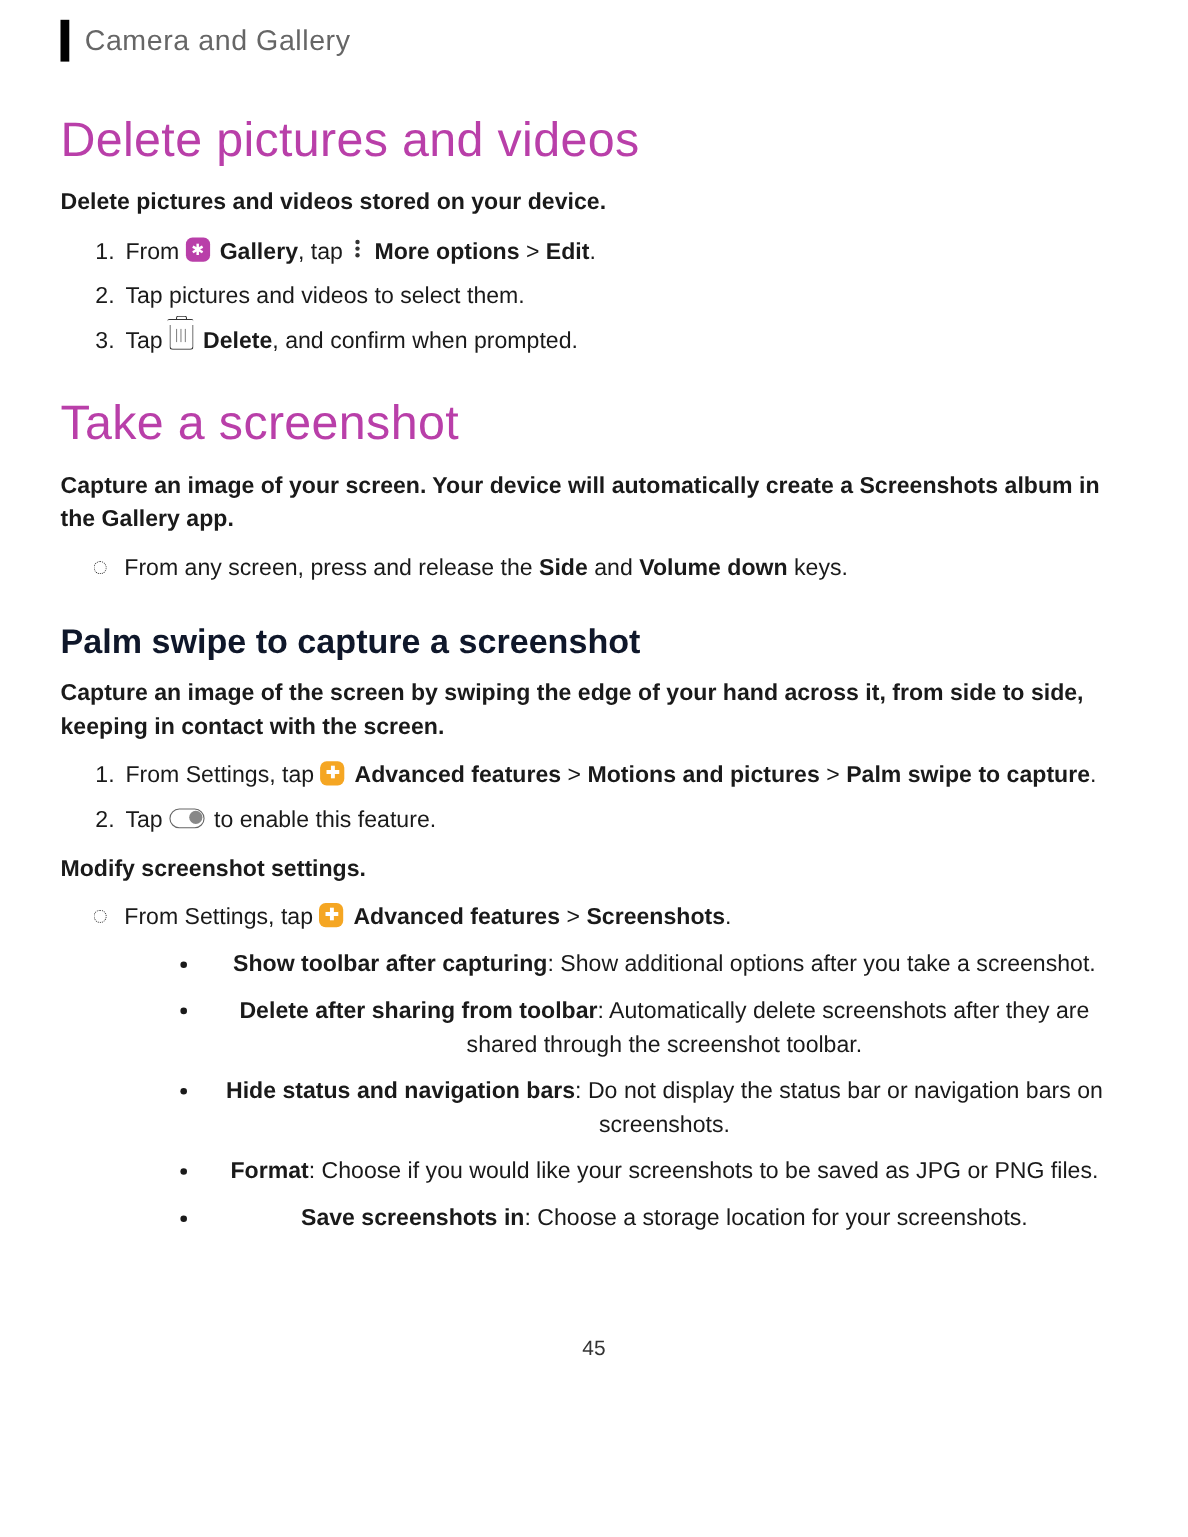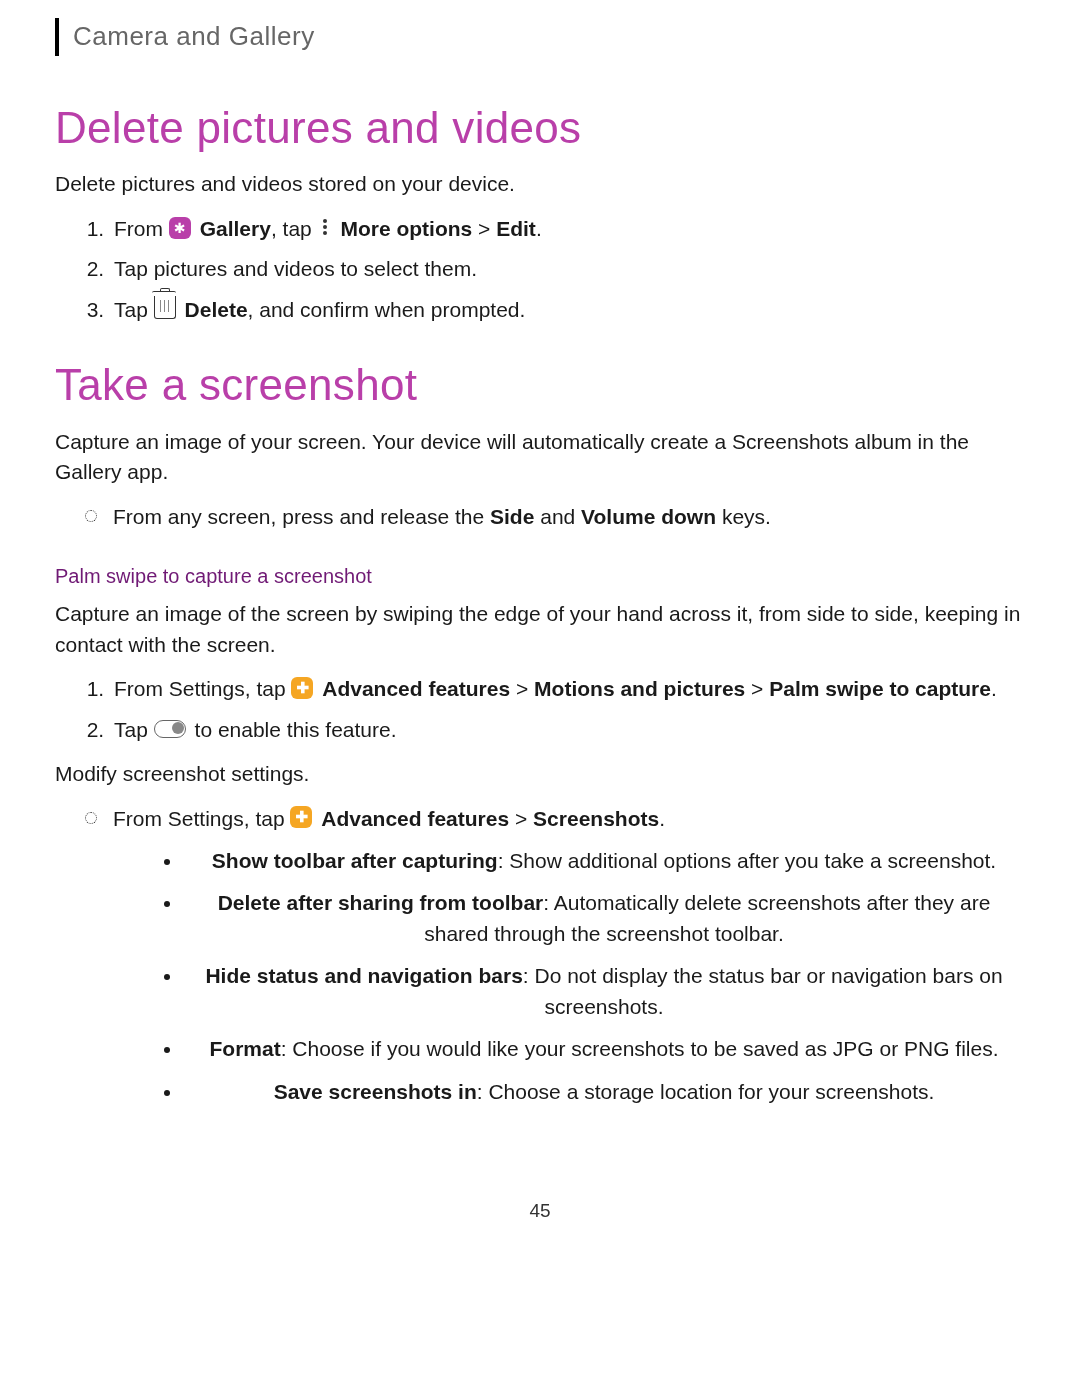--- a/index.html
+++ b/index.html
@@ -11,46 +11,46 @@
     font-size: 21px;
     line-height: 1.45;
   }
   .page {
     width: 1080px;
     box-sizing: border-box;
     padding: 18px 55px 40px 55px;
     position: relative;
   }
   .breadcrumb-wrap {
-    border-left: 4px solid #000000;
+    border-left: 8px solid #000000;
     padding-left: 14px;
     margin-bottom: 40px;
   }
   .breadcrumb {
     color: #666;
     font-size: 26px;
     font-weight: 300;
     letter-spacing: 0.5px;
   }
   h1.section {
     color: #b93fa9;
     font-weight: 400;
     font-size: 44px;
     margin: 28px 0 10px 0;
     letter-spacing: 0.3px;
   }
   h2.sub {
-    color: #701a75;
-    font-weight: 400;
-    font-size: 20px;
+    color: #0f172a;
+    font-weight: 700;
+    font-size: 31px;
     margin: 30px 0 8px 0;
   }
   p {
     margin: 8px 0 14px 0;
-    font-weight: 400;
+    font-weight: 700;
   }
   ol {
     margin: 8px 0 14px 0;
     padding-left: 55px;
   }
   ol li {
     margin: 10px 0;
     font-weight: 300;
     padding-left: 4px;
   }

